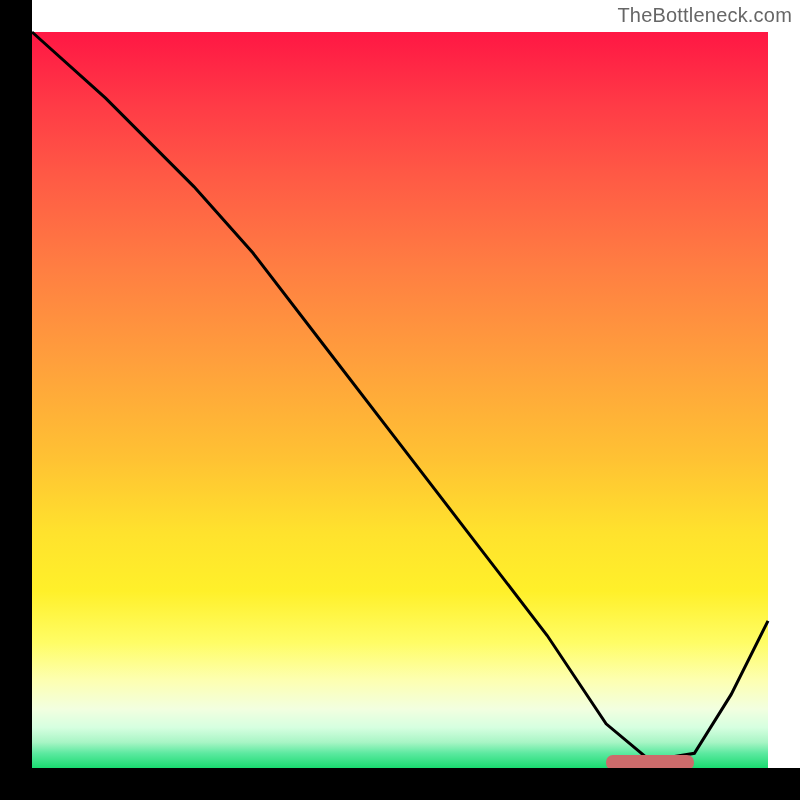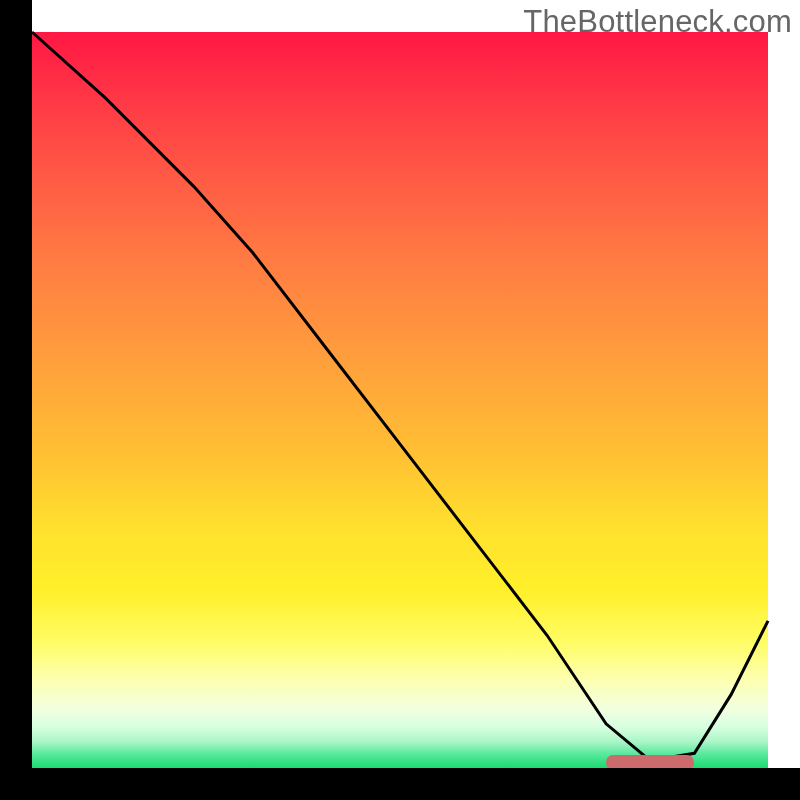--- a/index.html
+++ b/index.html
@@ -13,21 +13,21 @@
   }
   .wrap {
     position: relative;
     width: 800px;
     height: 800px;
   }
   .watermark {
     position: absolute;
     top: 4px;
     right: 8px;
-    font-size: 31px;
+    font-size: 20px;
     font-weight: 500;
     color: #666666;
     letter-spacing: 0.2px;
   }
   .plot-area {
     position: absolute;
     left: 32px;
     top: 32px;
     width: 736px;
     height: 736px;

